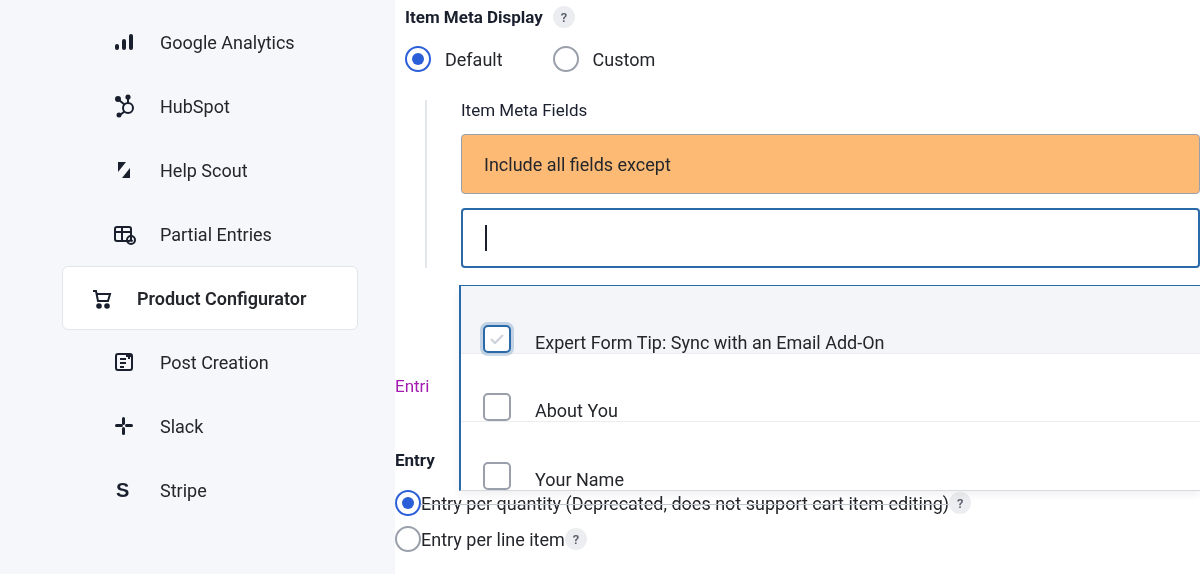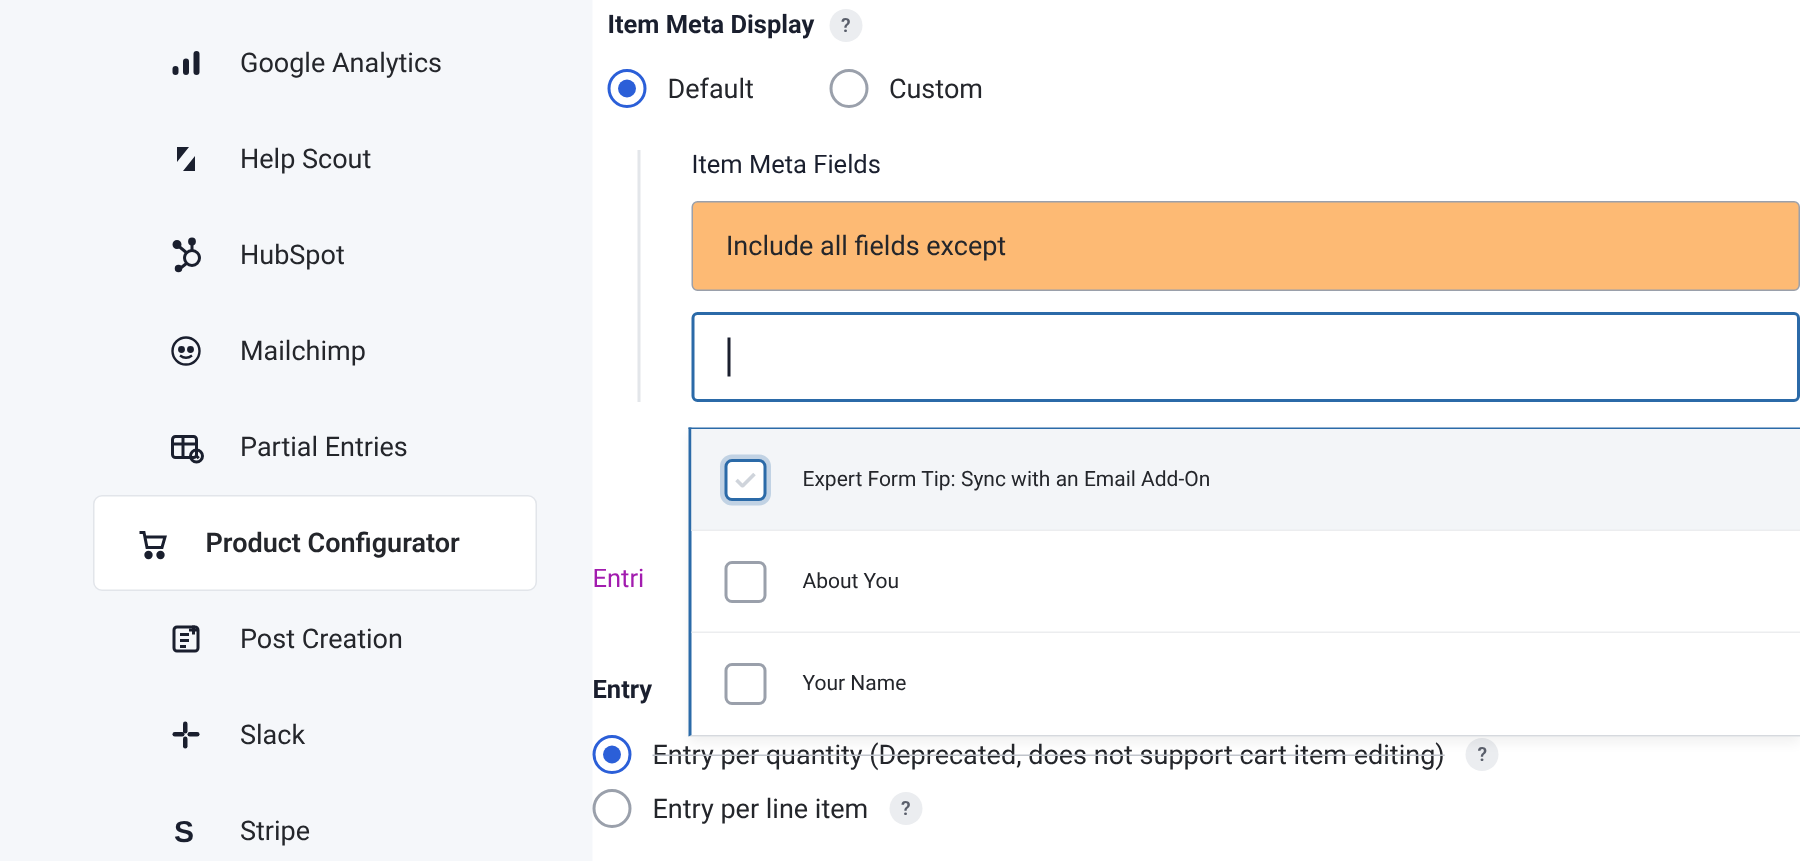--- a/index.html
+++ b/index.html
@@ -165,26 +165,26 @@
       top: 285px;
       background: #fff;
       border-left: 2px solid #2b6aa8;
       border-bottom: 1px solid #d6d9de;
       border-top: 1px solid #2b6aa8;
       box-shadow: 0 4px 8px rgba(0,0,0,.06);
       z-index: 20;
     }
     .dropdown-item {
       display: flex;
-      align-items: center;
+      align-items: flex-end;
       height: 68px;
       padding: 0 22px;
       border-bottom: 1px solid #ecedef;
       cursor: pointer;
-      font-size: 14px;
+      font-size: 18px;
       color: #24262b;
       gap: 24px;
     }
     .dropdown-item.highlight {
       background: #f3f5f8;
     }
     .dropdown-item:last-child { border-bottom: none; }
     .cb {
       width: 28px;
       height: 28px;
@@ -200,21 +200,20 @@
       box-shadow: 0 0 0 3px rgba(43,106,168,.25);
     }
     .cb .check {
       width: 14px;
       height: 10px;
       color: #cfd4db;
     }
     .radio-line {
       display: flex;
       align-items: center;
-      gap: 14px;
     }
     .radio-line .text {
       font-size: 18px;
       color: #24262b;
     }
     .strike-ish {
       color: #8a8f99;
       text-decoration: line-through;
       text-decoration-color: #c0c4cb;
       text-decoration-thickness: 1px;
@@ -243,57 +242,46 @@
 <nav class="sidebar">
   <div class="sidebar-item">
     <span class="sidebar-icon">
       <svg viewBox="0 0 24 24" fill="none">
           <rect x="3" y="14" width="4" height="6" rx="2" fill="#1a1f2e"></rect>
           <rect x="10" y="9" width="4" height="11" rx="2" fill="#1a1f2e"></rect>
           <rect x="17" y="4" width="4" height="16" rx="2" fill="#1a1f2e"></rect>
         </svg>
     </span>
     <span>Google Analytics</span>
-  </div>
-
-  <div class="sidebar-item">
-    <span class="sidebar-icon">
-      <svg viewBox="0 0 24 24">
-          <path d="M6 4 L14 4 L6 14 Z M18 20 L10 20 L18 10 Z" fill="#1a1f2e"></path>
-        </svg>
-    </span>
-    <span>Help Scout</span>
   </div>
 
   <div class="sidebar-item">
     <span class="sidebar-icon">
       <svg viewBox="0 0 24 24" fill="none" stroke="#1a1f2e" stroke-width="2">
           <circle cx="16" cy="14" r="5"></circle>
           <circle cx="6" cy="5" r="2" fill="#1a1f2e"></circle>
           <line x1="7" y1="6" x2="13" y2="11"></line>
           <line x1="16" y1="9" x2="16" y2="4"></line>
           <circle cx="16" cy="3" r="1.6" fill="#1a1f2e"></circle>
           <line x1="12.5" y1="17.5" x2="8" y2="21"></line>
           <circle cx="7" cy="21" r="1.5" fill="#1a1f2e"></circle>
         </svg>
     </span>
     <span>HubSpot</span>
   </div>
 
   <div class="sidebar-item">
     <span class="sidebar-icon">
-      <svg viewBox="0 0 24 24" fill="none" stroke="#1a1f2e" stroke-width="1.6">
-          <circle cx="12" cy="12" r="9"></circle>
-          <circle cx="9" cy="11" r="1.5" fill="#1a1f2e"></circle>
-          <circle cx="15" cy="11" r="1.5" fill="#1a1f2e"></circle>
-          <path d="M8 15 Q12 18 16 15"></path>
-        </svg>
-    </span>
-    <span>Mailchimp</span>
-  </div>
+      <svg viewBox="0 0 24 24">
+          <path d="M6 4 L14 4 L6 14 Z M18 20 L10 20 L18 10 Z" fill="#1a1f2e"></path>
+        </svg>
+    </span>
+    <span>Help Scout</span>
+  </div>
+
 
   <div class="sidebar-item">
     <span class="sidebar-icon">
       <svg viewBox="0 0 24 24" fill="none" stroke="#1a1f2e" stroke-width="2">
           <rect x="3" y="5" width="16" height="14" rx="2"></rect>
           <line x1="3" y1="10" x2="19" y2="10"></line>
           <line x1="10" y1="5" x2="10" y2="19"></line>
           <circle cx="19" cy="18" r="4"></circle>
           <path d="M19 16 v2 l1.5 1.5"></path>
         </svg>

